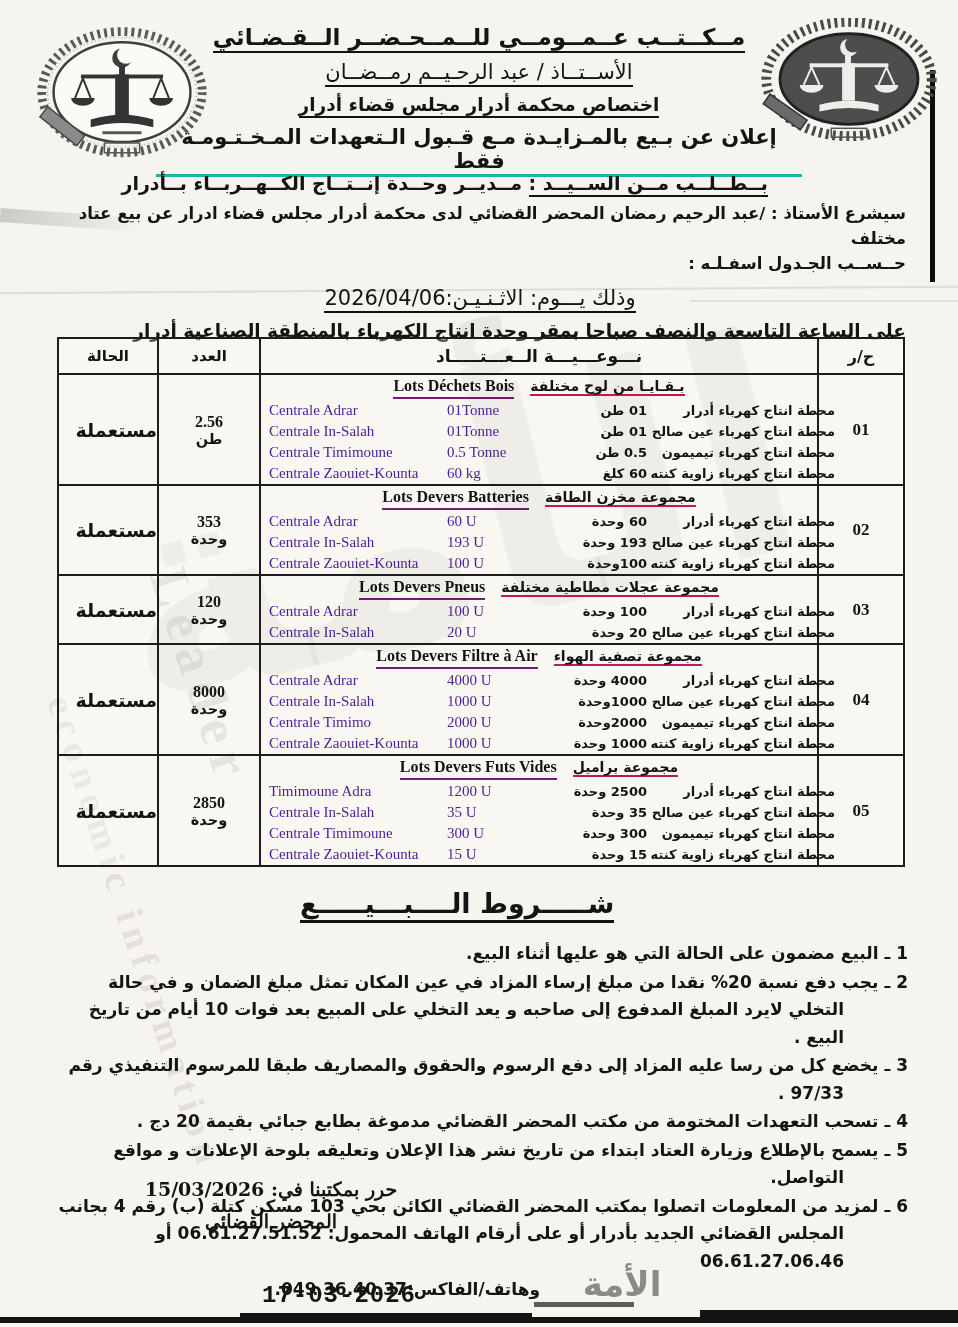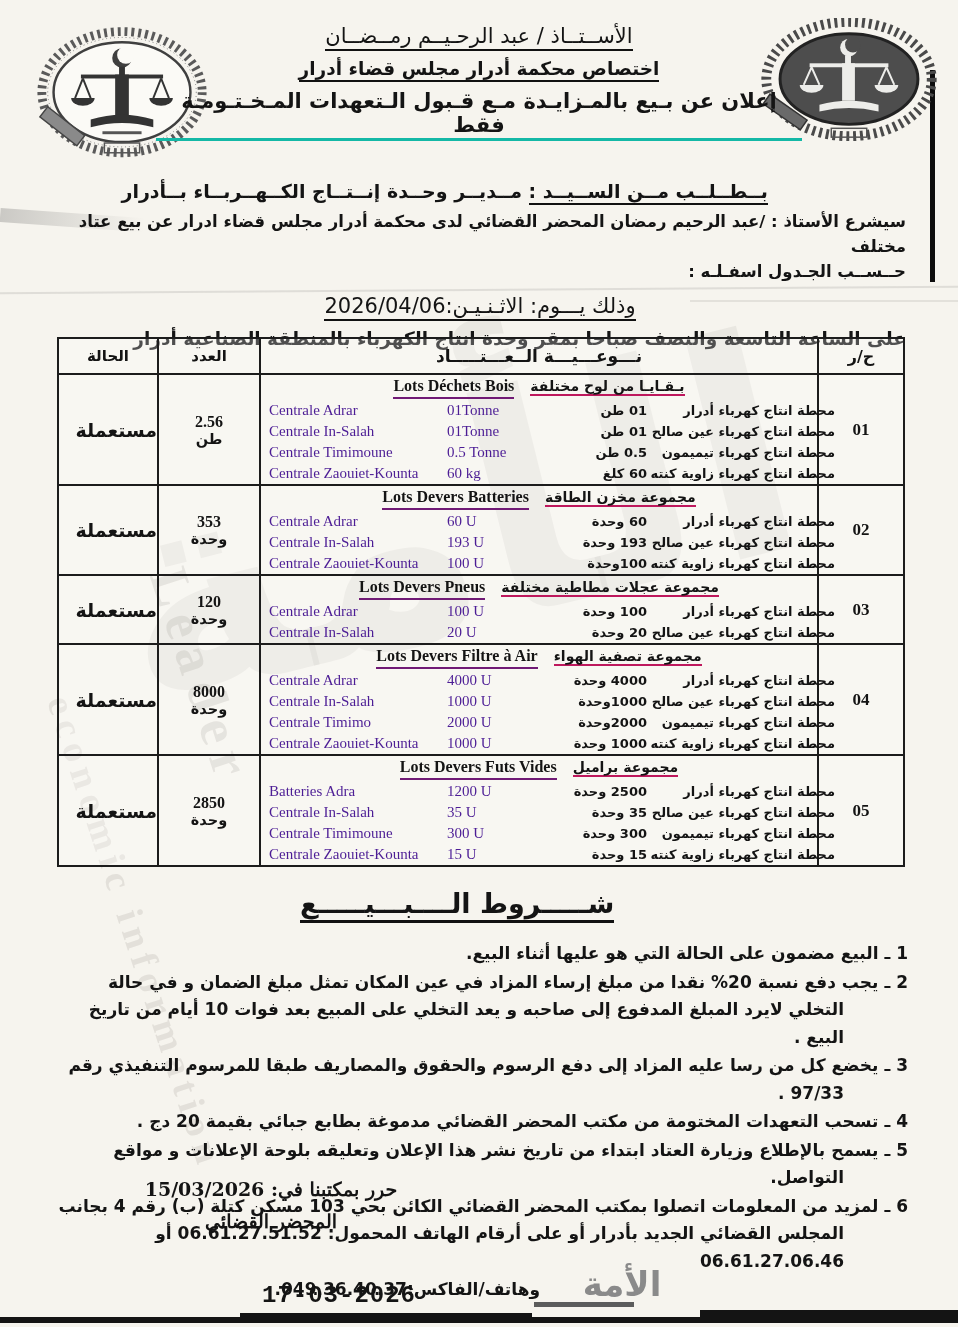--- a/index.html
+++ b/index.html
@@ -32,21 +32,21 @@
   
   .header-block{position:absolute;left:156px;top:24px;width:646px;text-align:center;direction:rtl;z-index:2;}
   .header-block .hline{margin-bottom:7px;}
   .u{border-bottom:2.5px solid #111;padding-bottom:1px;display:inline-block;}
   .h-office{font-size:23px;font-weight:bold;}
   .h-officer{font-size:21px;font-weight:normal;}
   .h-juris{font-size:18.5px;font-weight:bold;}
   .h-annonce{font-size:21px;font-weight:bold;}
   .h-annonce .u{border-bottom:3px solid #14b8a6;}
   
-  .intro{position:absolute;left:54px;top:180px;width:852px;direction:rtl;text-align:right;z-index:2;}
+  .intro{position:absolute;left:54px;top:172px;width:852px;direction:rtl;text-align:right;z-index:2;}
   .intro-line1{font-size:19px;font-weight:bold;padding-right:138px;margin-bottom:5px;}
   .intro-line1 .u{border-bottom:2.5px solid #111;}
   .intro-line2,.intro-line3{font-size:16.5px;font-weight:bold;line-height:1.5;}
   .date-line{text-align:center;font-size:21px;font-weight:normal;margin-top:10px;}
   .date-line .u{border-bottom:2.5px solid #111;}
   .time-line{font-size:18.5px;font-weight:bold;margin-top:7px;}
   
   table.equip{position:absolute;left:57px;top:337px;width:846px;border-collapse:collapse;
     direction:rtl;table-layout:fixed;z-index:2;background:rgba(255,255,255,.25);}
   table.equip th,table.equip td{border:2px solid #1c1c1c;vertical-align:middle;padding:0;}
@@ -133,20 +133,21 @@
   <path d="M128 50 L120 68 M128 50 L136 68" stroke="#ededea" stroke-width="2" fill="none"></path>
   <path d="M116 68 h24 a12 8 0 0 1 -24 0 z" fill="#ededea"></path>
   <path d="M60 88 Q90 80 120 88 L120 95 Q90 88 60 95 Z" fill="#ededea"></path>
   <g transform="rotate(35 26 96)">
       <rect x="2" y="90" width="46" height="12" fill="#6a6a6a" stroke="#333" stroke-width="1.5"></rect>
     </g>
   <rect x="72" y="112" width="36" height="9" fill="none" stroke="#555" stroke-width="1.5"></rect>
 </svg>
 
 <div class="header-block">
+  <div class="hline h-office"><span class="u">مــكــتــب عــمــومــي للــمــحـضــر الــقـضـائي</span></div>
   <div class="hline h-officer"><span class="u">الأســتــاذ / عبد الرحـيــم رمــضــان</span></div>
   <div class="hline h-juris"><span class="u">اختصاص محكمة أدرار مجلس قضاء  أدرار</span></div>
   <div class="hline h-annonce"><span class="u">إعلان عن بـيع بالمـزايـدة مـع قـبول الـتعهدات المـخـتـومـة فقط</span></div>
 </div>
 
 <div class="intro">
   <div class="intro-line1">
     <span class="u">بــطــلــب مــن الســيــد :</span>
     <span>مــديــر وحــدة إنــتــاج الكــهــربــاء بــأدرار</span>
   </div>
@@ -305,21 +306,21 @@
           <div class="quantity-value">8000</div>
           <div class="quantity-unit">وحدة</div>
         </td>
         <td class="c-state">مستعملة</td>
       </tr>
       <tr>
         <td class="c-num">05</td>
         <td class="c-type">
           <div class="lot-title"><span class="t-ar">مجموعة براميل</span><span class="t-fr">Lots Devers Futs Vides</span></div>
           <div class="item-line">
-            <span class="i-frname">Batteries Adra</span>
+            <span class="i-frname">Timimoune Adra</span>
             <span class="i-frqty">1200 U</span>
             <span class="i-spacer"></span>
             <span class="i-arqty">2500 وحدة</span>
             <span class="i-arname">محطة انتاج كهرباء أدرار</span>
           </div>
           <div class="item-line">
             <span class="i-frname">Centrale In-Salah</span>
             <span class="i-frqty">35 U</span>
             <span class="i-spacer"></span>
             <span class="i-arqty">35 وحدة</span>

